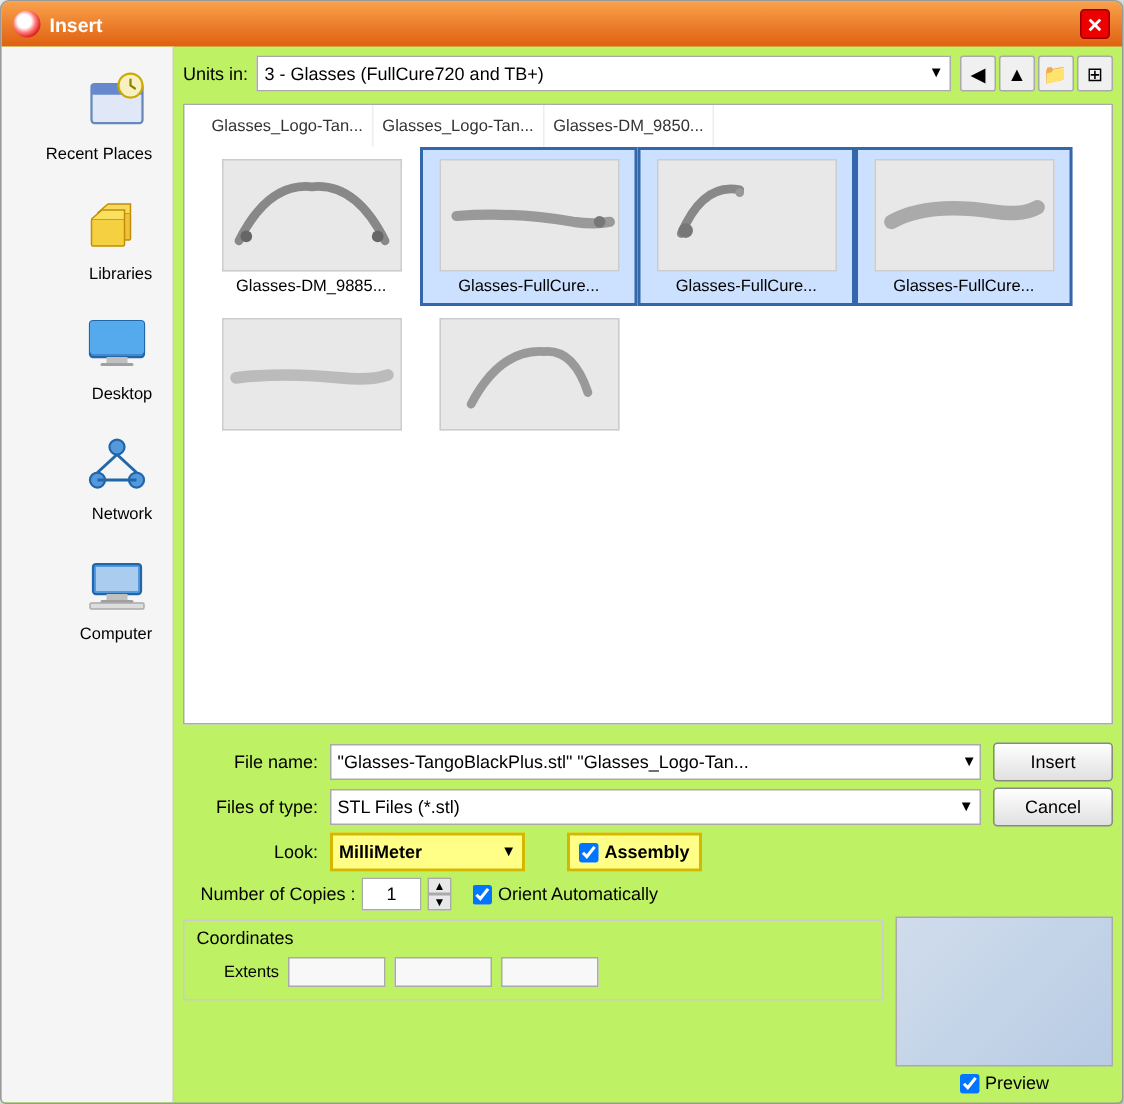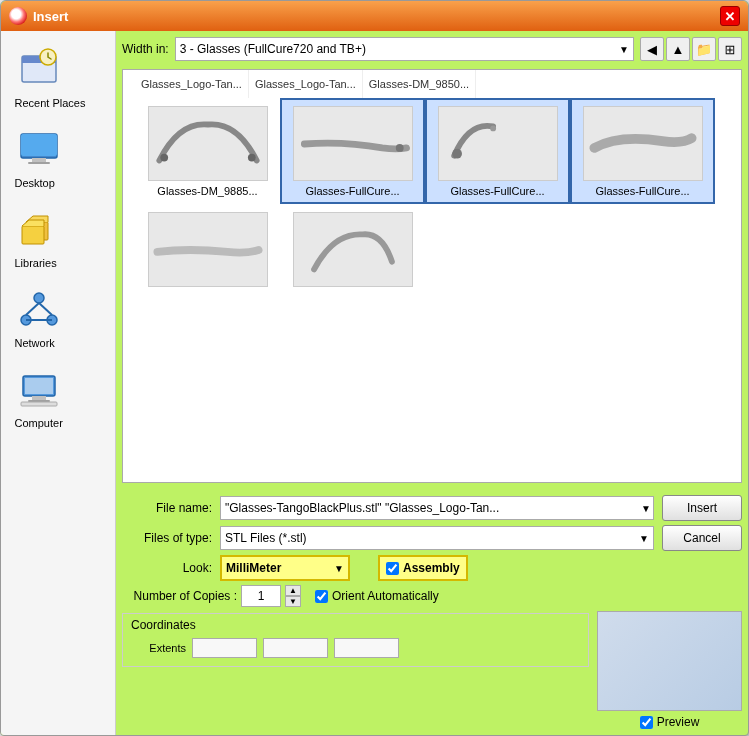--- a/index.html
+++ b/index.html
@@ -60,21 +60,21 @@
       padding: 8px 0;
       display: flex;
       flex-direction: column;
       align-items: center;
       gap: 4px;
     }
     .sidebar-item {
       width: 95px;
       display: flex;
       flex-direction: column;
-      align-items: flex-start;
+      align-items: flex-end;
       padding: 6px 4px;
       border-radius: 4px;
       cursor: pointer;
       text-align: center;
     }
     .sidebar-icon {
       width: 48px;
       height: 48px;
       margin-bottom: 4px;
       display: flex;
@@ -407,39 +407,39 @@
             <circle cx="30" cy="9" r="8" fill="#f8f0c0" stroke="#ccaa00" stroke-width="1.5"></circle>
             <path d="M30 5 L30 9 L33 11" stroke="#888800" stroke-width="1.5" fill="none" stroke-linecap="round"></path>
           </svg>
         </div>
         <span class="sidebar-label">Recent Places</span>
       </div>
 
       <div class="sidebar-item">
         <div class="sidebar-icon">
           <svg width="42" height="42" viewBox="0 0 42 42">
+            <rect x="8" y="14" width="22" height="18" rx="1" fill="#f0c040" stroke="#c09000" stroke-width="1"></rect>
+            <path d="M8 14 L15 8 L30 8 L30 14" fill="#f8d860" stroke="#c09000" stroke-width="1"></path>
+            <rect x="4" y="18" width="22" height="18" rx="1" fill="#f5d040" stroke="#c09000" stroke-width="1"></rect>
+            <path d="M4 18 L11 12 L26 12 L26 18" fill="#fae060" stroke="#c09000" stroke-width="1"></path>
+          </svg>
+        </div>
+        <span class="sidebar-label">Libraries</span>
+      </div>
+
+      <div class="sidebar-item">
+        <div class="sidebar-icon">
+          <svg width="42" height="42" viewBox="0 0 42 42">
             <rect x="3" y="6" width="36" height="24" rx="2" fill="#4488cc" stroke="#2266aa" stroke-width="1.5"></rect>
             <rect x="3" y="6" width="36" height="22" rx="2" fill="#55aaee"></rect>
             <rect x="14" y="30" width="14" height="4" fill="#c0c0c0"></rect>
             <rect x="10" y="34" width="22" height="2" rx="1" fill="#a0a0a0"></rect>
           </svg>
         </div>
         <span class="sidebar-label">Desktop</span>
-      </div>
-
-      <div class="sidebar-item">
-        <div class="sidebar-icon">
-          <svg width="42" height="42" viewBox="0 0 42 42">
-            <rect x="8" y="14" width="22" height="18" rx="1" fill="#f0c040" stroke="#c09000" stroke-width="1"></rect>
-            <path d="M8 14 L15 8 L30 8 L30 14" fill="#f8d860" stroke="#c09000" stroke-width="1"></path>
-            <rect x="4" y="18" width="22" height="18" rx="1" fill="#f5d040" stroke="#c09000" stroke-width="1"></rect>
-            <path d="M4 18 L11 12 L26 12 L26 18" fill="#fae060" stroke="#c09000" stroke-width="1"></path>
-          </svg>
-        </div>
-        <span class="sidebar-label">Libraries</span>
       </div>
 
       <div class="sidebar-item">
         <div class="sidebar-icon">
           <svg width="42" height="42" viewBox="0 0 42 42">
             <circle cx="21" cy="10" r="5" fill="#5599dd" stroke="#2266aa" stroke-width="1.5"></circle>
             <circle cx="8" cy="32" r="5" fill="#5599dd" stroke="#2266aa" stroke-width="1.5"></circle>
             <circle cx="34" cy="32" r="5" fill="#5599dd" stroke="#2266aa" stroke-width="1.5"></circle>
             <line x1="21" y1="15" x2="8" y2="27" stroke="#2266aa" stroke-width="2"></line>
             <line x1="21" y1="15" x2="34" y2="27" stroke="#2266aa" stroke-width="2"></line>
@@ -459,21 +459,21 @@
             <rect x="3" y="34" width="36" height="4" rx="1" fill="#dddddd" stroke="#aaaaaa" stroke-width="1"></rect>
           </svg>
         </div>
         <span class="sidebar-label">Computer</span>
       </div>
     </div>
 
     <div class="dialog-right">
 
       <div class="look-in-row">
-        <span class="look-in-label">Width in:</span>
+        <span class="look-in-label">Units in:</span>
         <div class="look-in-select" style="flex:1; position:relative;">
           <select>
             <option>3 - Glasses (FullCure720 and TB+)</option>
           </select>
           <span class="look-in-dropdown-arrow">▼</span>
         </div>
         <div class="toolbar-buttons">
           <button class="toolbar-btn" title="Back">◀</button>
           <button class="toolbar-btn" title="Up">▲</button>
           <button class="toolbar-btn" title="New Folder">📁</button>

